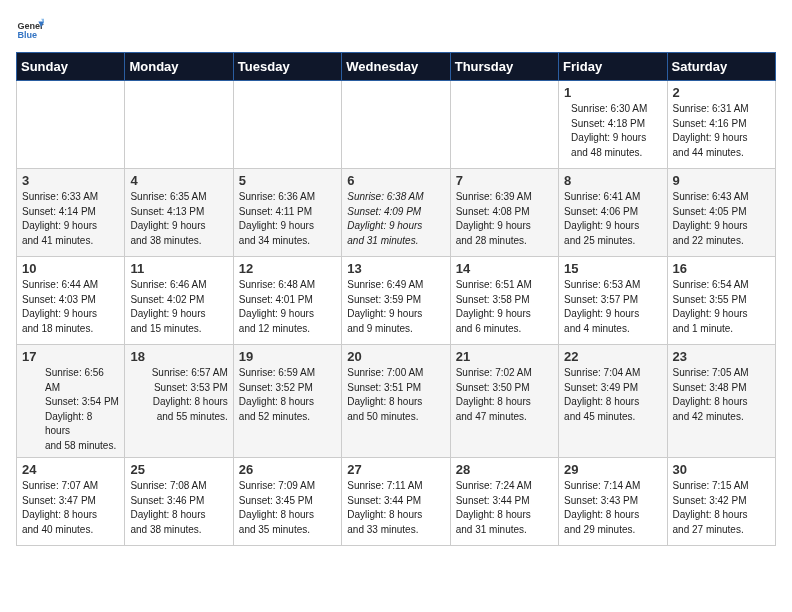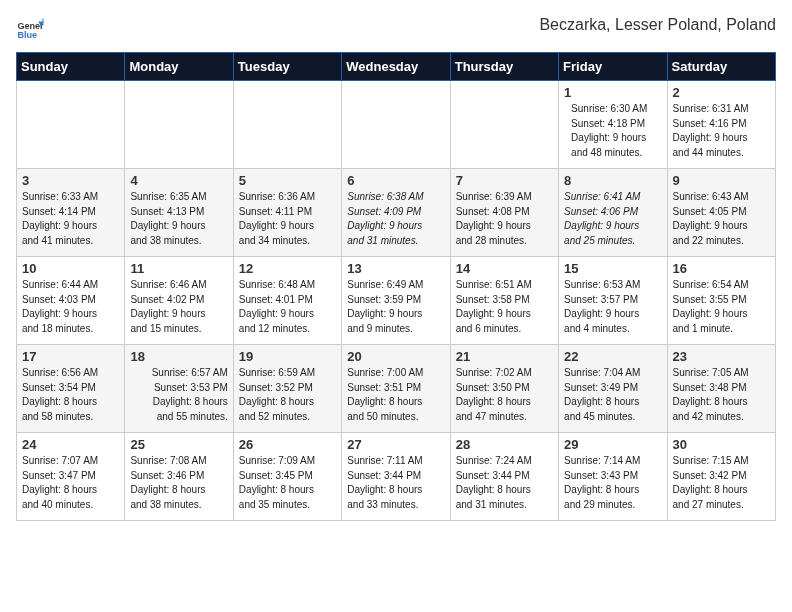--- a/index.html
+++ b/index.html
@@ -85,21 +85,20 @@
 <div class="header-area">
   <div class="logo">
     <svg class="logo-icon" viewBox="0 0 40 40" xmlns="http://www.w3.org/2000/svg">
       <text x="2" y="18" font-size="13" font-weight="bold" fill="#333" font-family="Arial">General</text>
       <text x="2" y="32" font-size="13" font-weight="bold" fill="#3575c4" font-family="Arial">Blue</text>
       <polygon points="32,8 40,8 36,16" fill="#3575c4"></polygon>
       <polygon points="36,4 44,4 40,12" fill="#5ba0e0" opacity="0.7"></polygon>
     </svg>
   </div>
   <div class="title-area">
-    <div class="location-title">Beczarka, Lesser Poland, Poland</div>
   </div>
 </div>
 
 <table class="calendar">
   <thead>
     <tr id="header-row">
         <th>Sunday</th>
         <th>Monday</th>
         <th>Tuesday</th>
         <th>Wednesday</th>
@@ -161,21 +160,21 @@
         </td>
         <td>
           <span class="day-number">7</span>
           <div class="day-info" style="white-space: pre-line;">Sunrise: 6:39 AM
 Sunset: 4:08 PM
 Daylight: 9 hours
 and 28 minutes.</div>
         </td>
         <td>
           <span class="day-number">8</span>
-          <div class="day-info" style="white-space: pre-line; font-style: italic;">Sunrise: 6:41 AM
+          <div class="day-info" style="white-space: pre-line;">Sunrise: 6:41 AM
 Sunset: 4:06 PM
 Daylight: 9 hours
 and 25 minutes.</div>
         </td>
         <td>
           <span class="day-number">9</span>
           <div class="day-info" style="white-space: pre-line;">Sunrise: 6:43 AM
 Sunset: 4:05 PM
 Daylight: 9 hours
 and 22 minutes.</div>
@@ -228,21 +227,21 @@
           <span class="day-number">16</span>
           <div class="day-info" style="white-space: pre-line;">Sunrise: 6:54 AM
 Sunset: 3:55 PM
 Daylight: 9 hours
 and 1 minute.</div>
         </td>
       </tr>
       <tr>
         <td>
           <span class="day-number">17</span>
-          <div class="day-info" style="white-space: pre-line;">Sunrise: 6:56 AM
+          <div class="day-info" style="white-space: pre-line; margin-left: 23px;">Sunrise: 6:56 AM
 Sunset: 3:54 PM
 Daylight: 8 hours
 and 58 minutes.</div>
         </td>
         <td>
           <span class="day-number">18</span>
           <div class="day-info" style="white-space: pre-line; text-align: right;">Sunrise: 6:57 AM
 Sunset: 3:53 PM
 Daylight: 8 hours
 and 55 minutes.</div>

